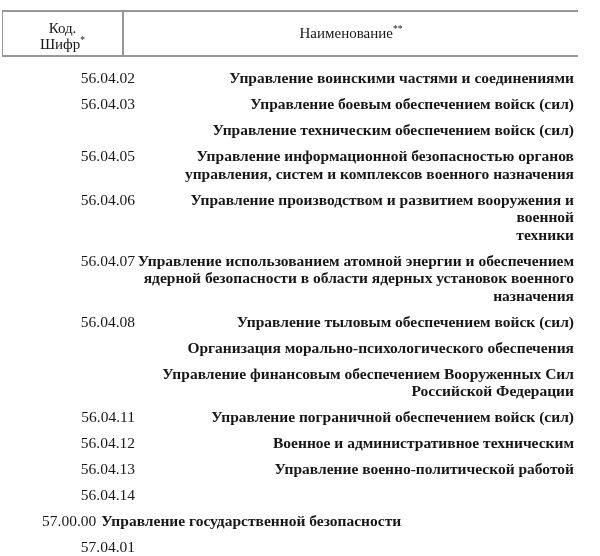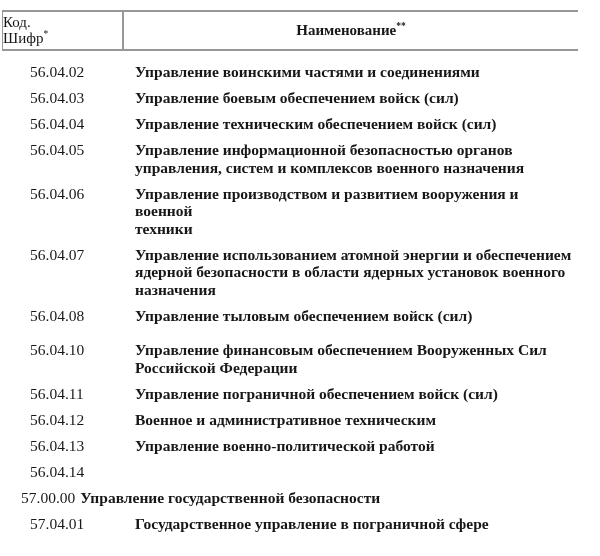--- a/index.html
+++ b/index.html
@@ -23,37 +23,38 @@
     display: flex;
     border-top: 2px solid #979797;
     border-bottom: 2px solid #979797;
     border-left: 1px solid #979797;
     font-size: 15px;
   }
   .code-th {
     width: 119px;
     flex: 0 0 119px;
     border-right: 2px solid #979797;
+    text-align: center;
     line-height: 16px;
-    padding: 2px 0 3px;
+    padding: 8px 0 3px;
   }
   .name-th {
     flex: 1;
     display: flex;
     align-items: center;
     justify-content: center;
-    font-weight: bold;
   }
   sup {
     font-size: 9.5px;
     line-height: 0;
     vertical-align: super;
   }
   .tbody {
     padding: 12px 0 0 28px;
+    text-align: right;
   }
   .row {
     display: flex;
     line-height: 17.5px;
     margin-bottom: 8.5px;
   }
   .code {
     flex: 0 0 105px;
   }
   .name {
@@ -61,20 +62,21 @@
     white-space: pre-line;
     padding-right: 4px;
     font-weight: bold;
   }
   .row.section {
     margin-left: -9px;
   }
   .row.section .code {
     flex: 0 0 auto;
     margin-right: 5px;
+    margin-left: 21px;
   }
   .row.section .name {
     flex: 0 0 auto;
   }
 </style>
 </head>
 <body>
 
 <div class="page">
   <div class="table-wrap">
@@ -94,21 +96,20 @@
     <span class="code">56.04.02</span>
     <span class="name">Управление воинскими частями и соединениями</span>
   </div>
 
   <div class="row">
     <span class="code">56.04.03</span>
     <span class="name">Управление боевым обеспечением войск (сил)</span>
   </div>
 
   <div class="row">
-    <span class="code">56.04.04</span>
     <span class="name">Управление техническим обеспечением войск (сил)</span>
   </div>
 
   <div class="row">
     <span class="code">56.04.05</span>
     <span class="name">Управление информационной безопасностью органов
 управления, систем и комплексов военного назначения</span>
   </div>
 
   <div class="row">
@@ -123,24 +124,24 @@
 ядерной безопасности в области ядерных установок военного
 назначения</span>
   </div>
 
   <div class="row">
     <span class="code">56.04.08</span>
     <span class="name">Управление тыловым обеспечением войск (сил)</span>
   </div>
 
   <div class="row">
+    <span class="name">Организация морально-психологического обеспечения</span>
   </div>
 
   <div class="row">
-    <span class="code">56.04.10</span>
     <span class="name">Управление финансовым обеспечением Вооруженных Сил
 Российской Федерации</span>
   </div>
 
   <div class="row">
     <span class="code">56.04.11</span>
     <span class="name">Управление пограничной обеспечением войск (сил)</span>
   </div>
 
   <div class="row">
@@ -157,18 +158,17 @@
     <span class="code">56.04.14</span>
   </div>
 
   <div class="row section">
     <span class="code">57.00.00</span>
     <span class="name">Управление государственной безопасности</span>
   </div>
 
   <div class="row">
     <span class="code">57.04.01</span>
-    <span class="name">Государственное управление в пограничной сфере</span>
   </div>
 </div>
 
   </div>
 </div>
 
 </body></html>

